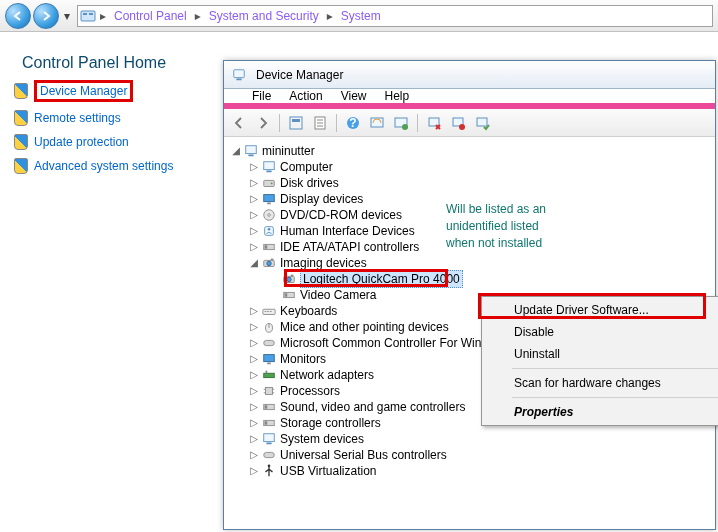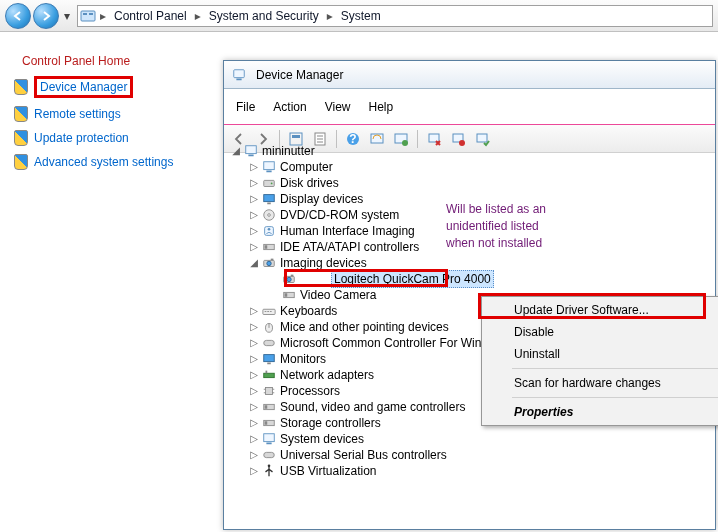--- a/index.html
+++ b/index.html
@@ -5,55 +5,55 @@
 * { box-sizing: border-box; margin: 0; padding: 0; font-family: "Segoe UI", Tahoma, sans-serif; font-size: 12px; }
 body { width: 718px; height: 532px; overflow: hidden; background: #fff; position: relative; }
 
 
 .explorer-header { height: 32px; background: linear-gradient(#fcfcfc,#e8e8e8); border-bottom: 1px solid #c0c0c0; display: flex; align-items: center; padding: 2px 5px; gap: 4px; }
 .nav-buttons { display: flex; gap: 2px; }
 .nav-btn { width: 26px; height: 26px; border-radius: 50%; background: radial-gradient(circle at 30% 30%, #b8e0ff, #3a9ee0 60%, #1a6fb0); border: 1px solid #3b7ab3; display: flex; align-items: center; justify-content: center; color: #fff; font-size: 14px; cursor: default; }
 .nav-drop { width: 12px; display: flex; align-items: center; justify-content: center; color: #444; }
 .addr-bar { flex: 1; height: 22px; background: #fff; border: 1px solid #a0a0a0; display: flex; align-items: center; padding: 0 2px; gap: 2px; }
 .addr-icon { width: 16px; height: 16px; display: flex; align-items: center; justify-content: center; }
-.crumb { padding: 0 4px; height: 20px; display: flex; align-items: center; color: #0f172a; cursor: default; }
+.crumb { padding: 0 4px; height: 20px; display: flex; align-items: center; color: #8b5cf6; cursor: default; }
 .crumb-sep { width: 10px; text-align: center; color: #555; }
 
 
 .layout { display: flex; height: calc(100% - 32px); }
 .left-pane { width: 223px; background: #fff; padding: 12px 10px 10px 14px; }
-.cp-home { color: #b91c1c; font-size: 12px; margin: 10px 0 6px 8px; }
+.cp-home { color: #0c4a6e; font-size: 16px; margin: 10px 0 6px 8px; }
 .cp-link { display: flex; align-items: center; gap: 6px; margin: 8px 0; }
 .cp-link a { color: #0066cc; text-decoration: none; cursor: pointer; }
 .shield-ico { width: 14px; height: 16px; background: linear-gradient(45deg,#ffd040 50%,#3090e0 50%); border-radius: 2px 2px 4px 4px; border:1px solid #888; }
 .highlight-box { border: 3px solid #e00000; padding: 1px 3px; display: inline-block; }
 
 
 .dm-window { position: absolute; left: 223px; top: 60px; width: 493px; height: 470px; background: #fff; border: 1px solid #5a7fa0; box-shadow: 0 0 6px rgba(0,0,0,.25); }
 .dm-titlebar { height: 28px; background: linear-gradient(#fefefe,#e4ecf5); display: flex; align-items: center; padding: 0 6px; gap: 6px; border-bottom: 1px solid #9fb6c9; }
 .dm-title { font-size: 12px; color: #000; }
-.dm-menubar { height: 36px; display: flex; align-items: center; padding: 0 4px; gap: 2px; border-bottom: 1px solid #ec4899; }
+.dm-menubar { height: 20px; display: flex; align-items: center; padding: 0 20px; gap: 2px; border-bottom: 6px solid #ec4899; }
 .menu-item { padding: 2px 8px; cursor: default; }
 .dm-toolbar { height: 28px; display: flex; align-items: center; padding: 0 4px; gap: 2px; border-bottom: 1px solid #d0d0d0; background: linear-gradient(#fbfbfb,#ececec); }
 .tb-btn { width: 22px; height: 22px; border: 1px solid transparent; display: flex; align-items: center; justify-content: center; color: #333; }
 .tb-sep { width: 1px; height: 18px; background: #c0c0c0; margin: 0 3px; }
 .tb-svg { width: 16px; height: 16px; }
 
 
 .dm-tree { position: absolute; top: 78px; bottom: 0; left: 0; right: 0; overflow: hidden; padding: 4px 0 0 6px; color: #000; }
 .tree-row { display: flex; align-items: center; height: 16px; line-height: 16px; white-space: nowrap; }
 .twist { width: 12px; text-align: center; color: #666; font-size: 10px; }
 .ico { width: 16px; height: 16px; margin: 0 3px 0 1px; display:inline-flex;align-items:center;justify-content:center; font-size:11px; }
 .ico-svg { width:14px; height:14px; }
-.sel { background: #cde6ff; border: 1px dotted #5a8fc8; padding: 0 2px; margin-left: 31px; }
+.sel { background: #cde6ff; border: 1px dotted #5a8fc8; padding: 0 2px; }
 .tree-children { padding-left: 18px; }
 .tree-children .tree-children { padding-left: 20px; }
 
 
-.red-note { position: absolute; color: #701a75; font-size: 13px; line-height: 17px; }
+.red-note { position: absolute; color: #0f766e; font-size: 13px; line-height: 17px; }
 
 
 .ctx-menu { position: absolute; width: 266px; background: #f2f2f2; border: 1px solid #979797; box-shadow: 2px 2px 4px rgba(0,0,0,.3); padding: 2px; }
 .ctx-item { padding: 4px 10px 4px 30px; cursor: default; }
 .ctx-sep { height: 1px; background: #d0d0d0; margin: 3px 2px 3px 28px; }
 .ctx-bold { font-weight: bold; font-style: italic; }
 .ctx-highlight { position:absolute; border:3px solid #e00000; }
 </style>
 </head>
 <body>
@@ -239,32 +239,32 @@
           <span>Display devices</span>
         </div>
         <div class="tree-row">
           <span class="twist">▷</span>
           <span class="ico">
             <svg class="ico-svg" viewBox="0 0 16 16">
               <circle cx="8" cy="8" r="6" fill="#e8e8e8" stroke="#888"></circle>
               <circle cx="8" cy="8" r="1.5" fill="#fff" stroke="#888"></circle>
             </svg>
           </span>
-          <span>DVD/CD-ROM system</span>
+          <span>DVD/CD-ROM devices</span>
         </div>
         <div class="tree-row">
           <span class="twist">▷</span>
           <span class="ico">
             <svg class="ico-svg" viewBox="0 0 16 16">
               <rect x="3" y="3" width="10" height="10" rx="2" fill="#eef6ff" stroke="#5b90c0"></rect>
               <circle cx="8" cy="6" r="1.5" fill="#5b90c0"></circle>
               <path d="M5 11 Q8 8 11 11" stroke="#5b90c0" fill="none"></path>
             </svg>
           </span>
-          <span>Human Interface Imaging</span>
+          <span>Human Interface Devices</span>
         </div>
         <div class="tree-row">
           <span class="twist">▷</span>
           <span class="ico">
             <svg class="ico-svg" viewBox="0 0 16 16">
               <rect x="2" y="5" width="12" height="6" fill="#d8d8d8" stroke="#888"></rect>
               <rect x="3" y="6" width="3" height="4" fill="#888"></rect>
             </svg>
           </span>
           <span>IDE ATA/ATAPI controllers</span>

